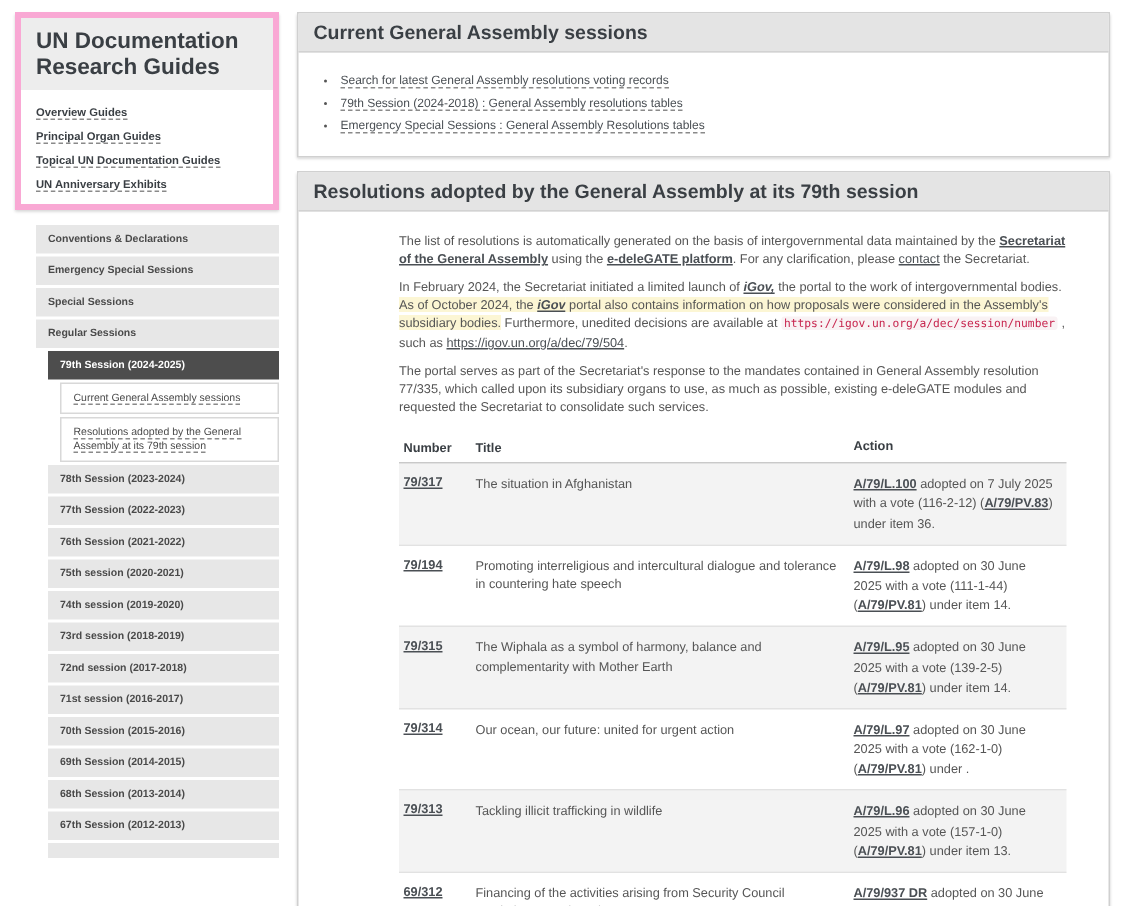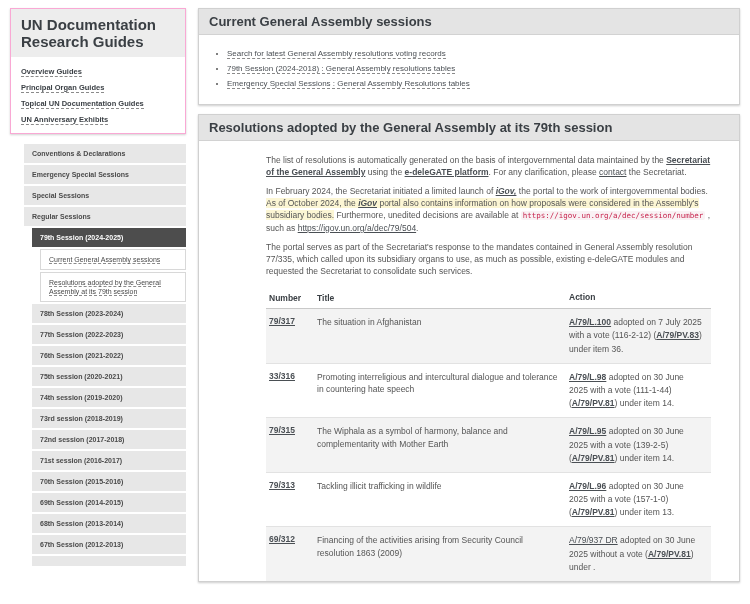--- a/index.html
+++ b/index.html
@@ -11,21 +11,21 @@
   *{box-sizing:border-box;}
   html,body{margin:0;padding:0;}
   body{
     width:750px;height:604px;overflow:hidden;background:#fff;
     font-family:"Liberation Sans","DejaVu Sans",sans-serif;color:var(--body_text);
   }
   .layout{display:flex;gap:12px;padding:8px 10px 0 10px;}
 
   
   .sidebar{width:176px;flex-shrink:0;}
-  .side-box{border:1px solid #f9a8d4;box-shadow:0 1px 2px rgba(0,0,0,.18);background:#fff;}
+  .side-box{border:4px solid #f9a8d4;box-shadow:0 1px 2px rgba(0,0,0,.18);background:#fff;}
   .side-box-header{background:#ededed;padding:8px 10px 6px 10px;}
   .side-title{font-size:15px;font-weight:bold;color:var(--heading_text);line-height:1.12;}
   .side-box-body{background:#fff;padding:4px 8px 8px 8px;}
   ul.link-list{margin:4px 0 8px 0;padding-left:16px;}
   ul.link-list li{margin:4px 0;font-size:7.5px;line-height:1.3;}
   a.dash-link{color:var(--link);text-decoration:none;border-bottom:1px dashed #8a8a8a;cursor:pointer;}
   .guide-links a{display:block;font-weight:bold;font-size:7.5px;color:var(--heading_text);
     text-decoration:none;border-bottom:1px dashed #8a8a8a;margin:6px 0 0 2px;width:max-content;max-width:100%;}
   .menu{margin:10px 0 0 14px;}
   .menu-item{display:block;text-decoration:none;background:var(--menu_item_bg);color:#4a4a4a;
@@ -175,49 +175,56 @@
                 <tr>
                   <td class="c-num">
                     <a href="#">79/317</a>
                   </td>
                   <td class="c-title">The situation in Afghanistan</td>
                   <td class="c-action"><a href="#" style="font-weight: bold;">A/79/L.100</a><span> adopted on 7 July 2025 with a vote (116-2-12) (</span><a href="#" style="font-weight: bold;">A/79/PV.83</a><span>) under item 36.</span></td>
                 </tr>
 
                 <tr>
                   <td class="c-num">
-                    <a href="#">33/316</a>
+                    <a href="#">79/194</a>
                   </td>
                   <td class="c-title">Promoting interreligious and intercultural dialogue and tolerance in countering hate speech</td>
                   <td class="c-action"><a href="#" style="font-weight: bold;">A/79/L.98</a><span> adopted on 30 June 2025 with a vote (111-1-44) (</span><a href="#" style="font-weight: bold;">A/79/PV.81</a><span>) under item 14.</span></td>
                 </tr>
 
                 <tr>
                   <td class="c-num">
                     <a href="#">79/315</a>
                   </td>
                   <td class="c-title">The Wiphala as a symbol of harmony, balance and complementarity with Mother Earth</td>
                   <td class="c-action"><a href="#" style="font-weight: bold;">A/79/L.95</a><span> adopted on 30 June 2025 with a vote (139-2-5) (</span><a href="#" style="font-weight: bold;">A/79/PV.81</a><span>) under item 14.</span></td>
                 </tr>
 
+                <tr>
+                  <td class="c-num">
+                    <a href="#">79/314</a>
+                  </td>
+                  <td class="c-title">Our ocean, our future: united for urgent action</td>
+                  <td class="c-action"><a href="#" style="font-weight: bold;">A/79/L.97</a><span> adopted on 30 June 2025 with a vote (162-1-0) (</span><a href="#" style="font-weight: bold;">A/79/PV.81</a><span>) under .</span></td>
+                </tr>
 
                 <tr>
                   <td class="c-num">
                     <a href="#">79/313</a>
                   </td>
                   <td class="c-title">Tackling illicit trafficking in wildlife</td>
                   <td class="c-action"><a href="#" style="font-weight: bold;">A/79/L.96</a><span> adopted on 30 June 2025 with a vote (157-1-0) (</span><a href="#" style="font-weight: bold;">A/79/PV.81</a><span>) under item 13.</span></td>
                 </tr>
 
                 <tr>
                   <td class="c-num">
                     <a href="#">69/312</a>
                   </td>
                   <td class="c-title">Financing of the activities arising from Security Council resolution 1863 (2009)</td>
-                  <td class="c-action"><a href="#" style="font-weight: normal; text-align: right;">A/79/937 DR</a><span> adopted on 30 June 2025 without a vote (</span><a href="#" style="font-weight: bold;">A/79/PV.81</a><span>) under .</span></td>
+                  <td class="c-action"><a href="#" style="font-weight: bold; text-align: right;">A/79/937 DR</a><span> adopted on 30 June 2025 without a vote (</span><a href="#" style="font-weight: bold;">A/79/PV.81</a><span>) under .</span></td>
                 </tr>
 
               </tbody>
           </table>
         </div>
       </div>
     </section>
 
   </div>
 </div>

